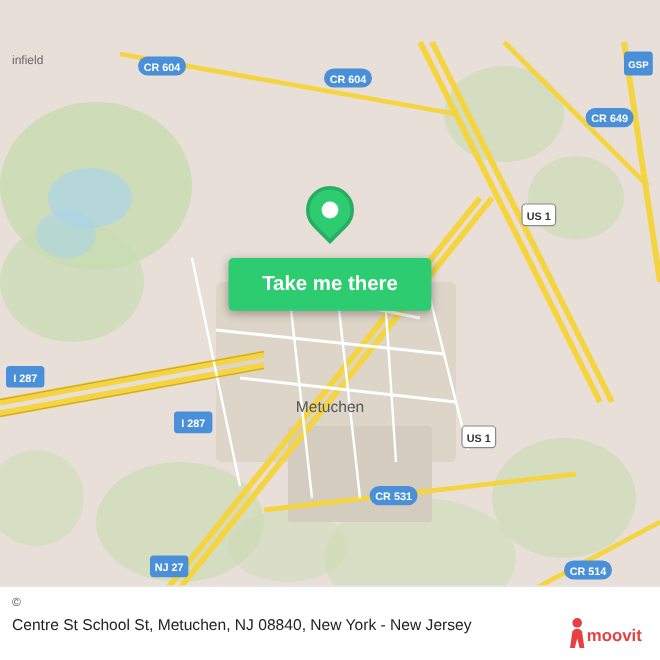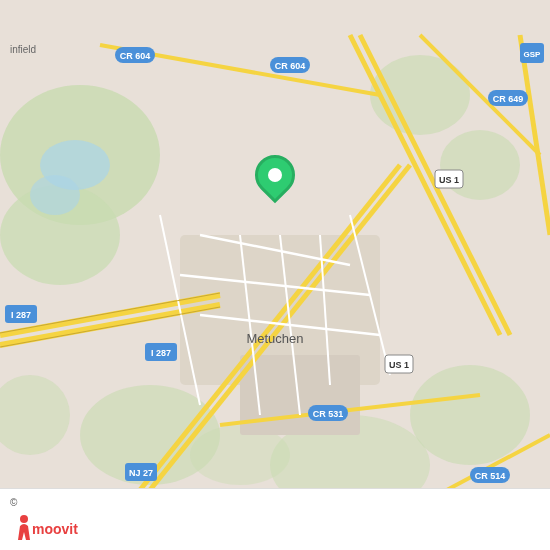--- a/index.html
+++ b/index.html
@@ -209,26 +209,28 @@
 
     <text x="10" y="18" font-size="10" fill="#666" font-family="Arial">infield</text>
   </svg>
 
   <div id="location-pin">
     <div class="pin-circle">
       <div class="pin-inner"></div>
     </div>
   </div>
 
+  <button id="take-me-there-btn">Take me there</button>
 
   <div id="bottom-bar">
     <div id="attribution">
       <span>©</span>
     </div>
     <div id="address-line">
+      <span id="address-text">Centre St School St, Metuchen, NJ 08840, New York - New Jersey</span>
       <div id="moovit-logo">
 
         <svg width="65" height="28" viewBox="0 0 65 28" xmlns="http://www.w3.org/2000/svg">
 
           <circle cx="6" cy="7" r="4" fill="#e84040"></circle>
           <path d="M2 14 Q6 10 10 14 L12 28 L8 28 L6 20 L4 28 L0 28 Z" fill="#e84040"></path>
 
           <text x="14" y="22" font-size="14" fill="#e84040" font-family="Arial" font-weight="bold">moovit</text>
         </svg>
       </div>

